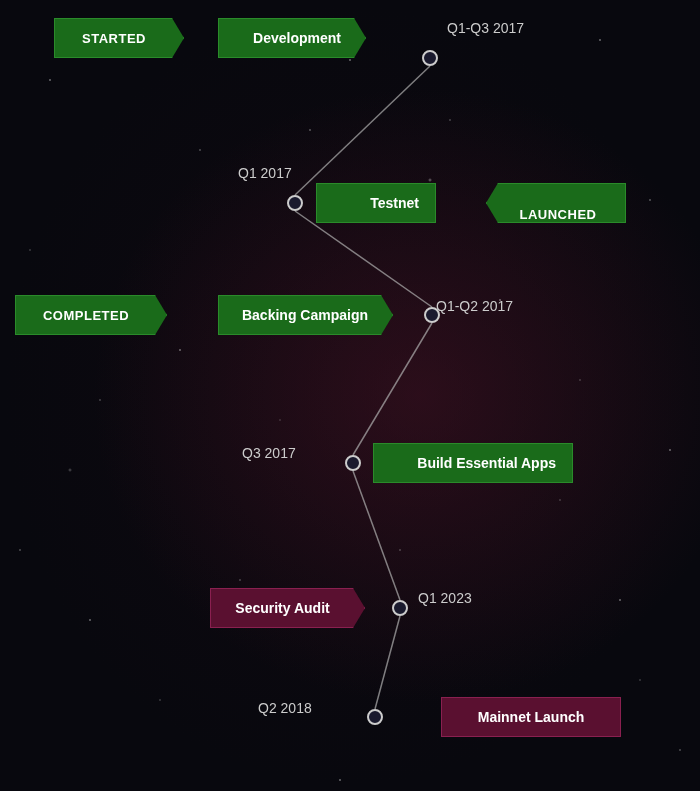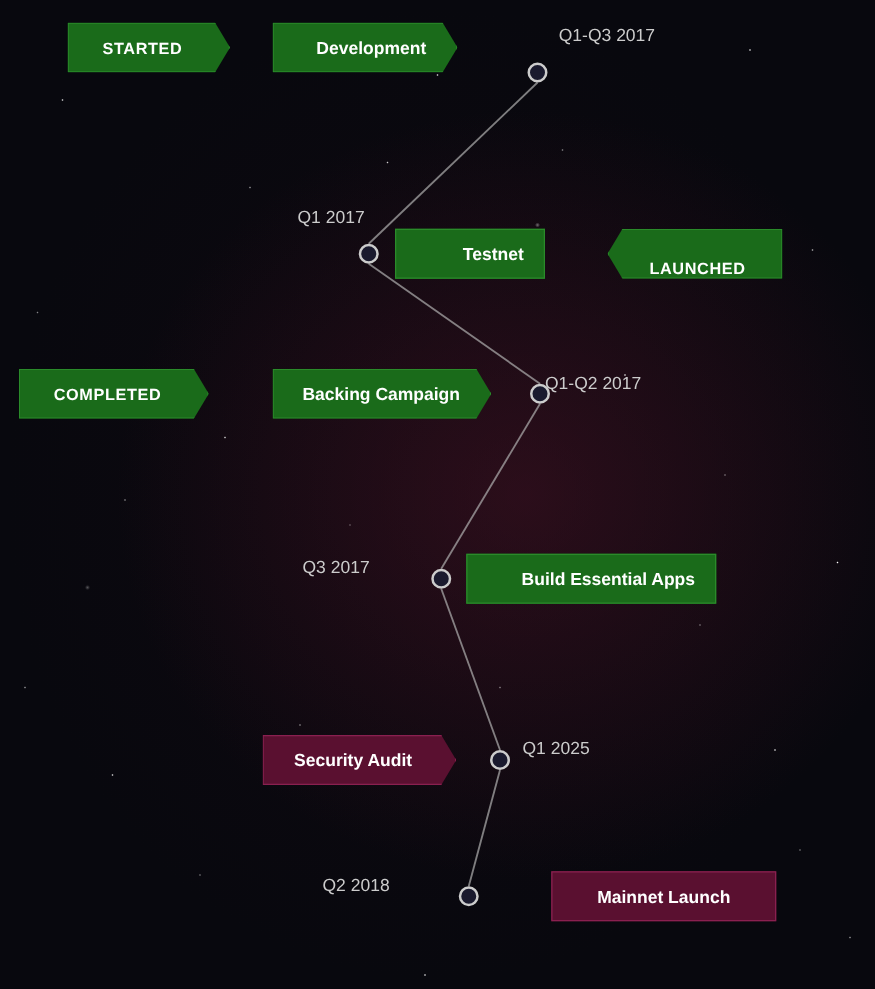--- a/index.html
+++ b/index.html
@@ -230,21 +230,21 @@
     <span>Build Essential Apps</span>
   </div>
 
   <div class="box-dark-red arrow-right" style="left:210px; top:588px; width:155px; clip-path: polygon(0 0, calc(100% - 12px) 0, 100% 50%, calc(100% - 12px) 100%, 0 100%); padding-right: 24px; padding-left: 14px;">
     <span>Security Audit</span>
   </div>
 
   <div class="node-dot" style="left:400px; top:608px;"></div>
 
   <div class="node-label" style="left:418px; top:590px;">
-    <span>Q1 2025</span>
+    <span>Q1 2023</span>
   </div>
 
   <div class="node-label" style="left:258px; top:700px;">
     <span>Q2 2018</span>
   </div>
 
   <div class="node-dot" style="left:375px; top:717px;"></div>
 
   <div class="box-dark-red" style="left:405px; top:697px; width:180px;margin-left:36px;">
     <span>Mainnet Launch</span>

